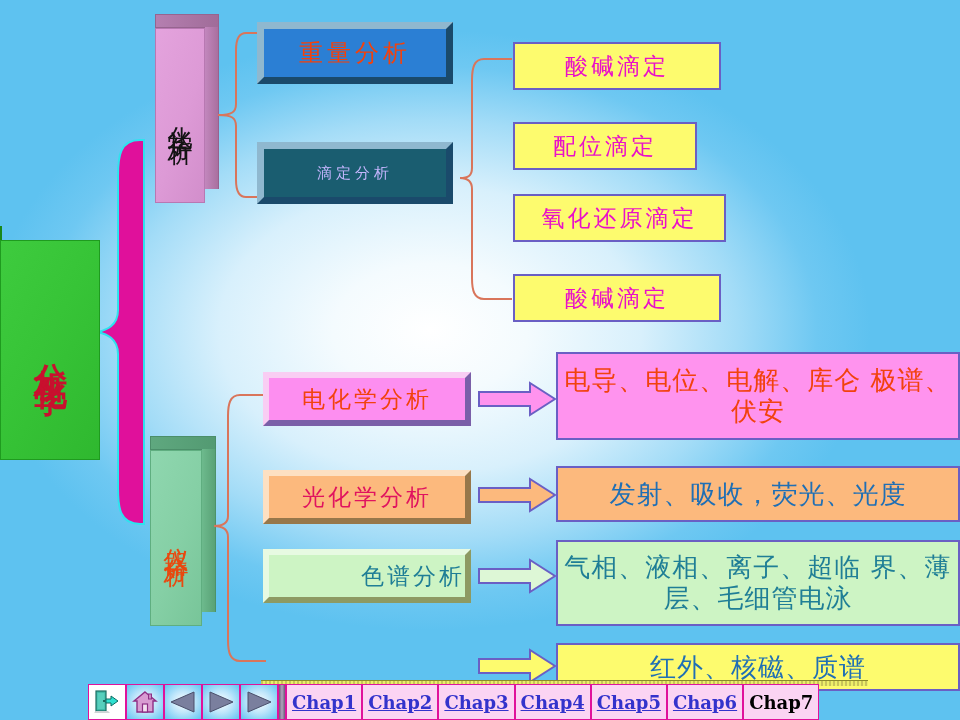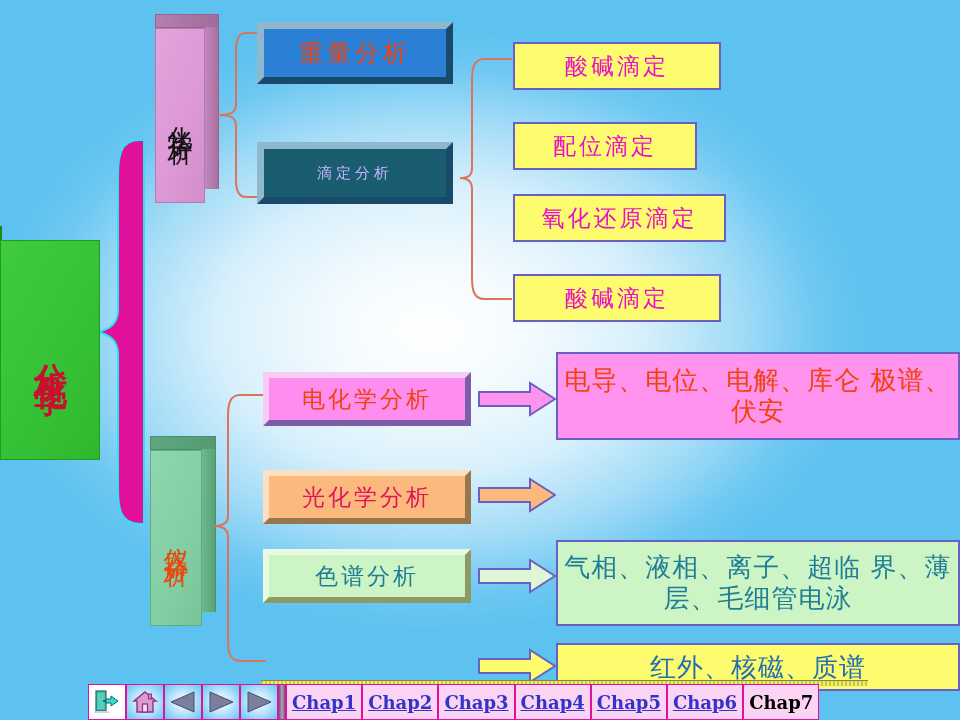--- a/index.html
+++ b/index.html
@@ -115,21 +115,21 @@
       border-right-color:#7a5fa8;border-bottom-color:#7a5fa8;}
   #c-elec .lbl{color:#f2420d;}
 
   #c-opt{left:263px;top:470px;width:208px;height:54px;background:#fcb97d;
       border-top-color:#fde0c2;border-left-color:#fde0c2;
       border-right-color:#97774a;border-bottom-color:#97774a;}
   #c-opt .lbl{color:#e0135f;}
 
   #c-chrom{left:263px;top:549px;width:208px;height:54px;background:#cdf4c4;
       border-top-color:#e7fae2;border-left-color:#e7fae2;
-      border-right-color:#8d9a63;border-bottom-color:#8d9a63;}
+      border-right-color:#8d9a63;border-bottom-color:#8d9a63;justify-content:flex-end;}
   #c-chrom .lbl{color:#1f7e96;}
 
   #c-spec{left:263px;top:632px;width:208px;height:54px;background:#fdf95e;
       border-top-color:#fefcb8;border-left-color:#fefcb8;
       border-right-color:#9a9430;border-bottom-color:#9a9430;}
   #c-spec .lbl{color:#1f6fb5;}
 
   
   .dbox{
     border:2px solid #6a5fc4;
@@ -285,20 +285,23 @@
   </div>
   <div class="barrow" style="left:478px;top:648px;">
     <svg width="78" height="36" viewBox="0 0 78 36">
       <polygon points="1,11 52,11 52,2 77,18 52,34 52,25 1,25" fill="#fdfb6e" stroke="#6a5fc4" stroke-width="2"></polygon>
     </svg>
   </div>
 
   <div class="abs dbox" id="d-elec">
     <span class="lbl">电导、电位、电解、库仑 极谱、伏安</span>
   </div>
+  <div class="abs dbox" id="d-opt">
+    <span class="lbl">发射、吸收，荧光、光度</span>
+  </div>
   <div class="abs dbox" id="d-chrom">
     <span class="lbl">气相、液相、离子、超临 界、薄层、毛细管电泳</span>
   </div>
   <div class="abs dbox" id="d-spec">
     <span class="lbl">红外、核磁、质谱</span>
   </div>
 
   <div id="chap-strip-top"></div>
 
   <div id="navbar">

